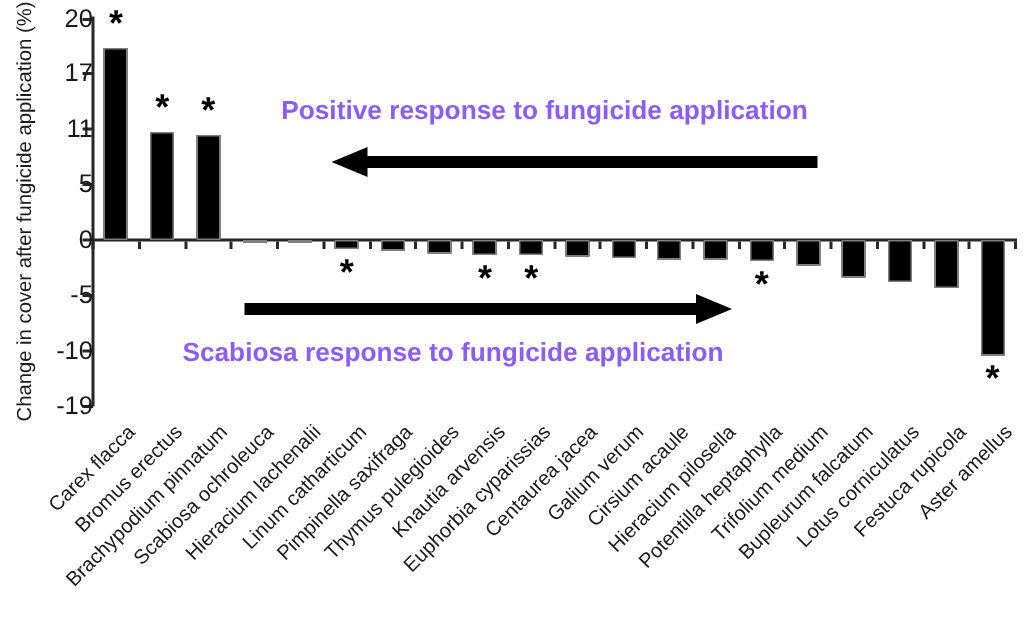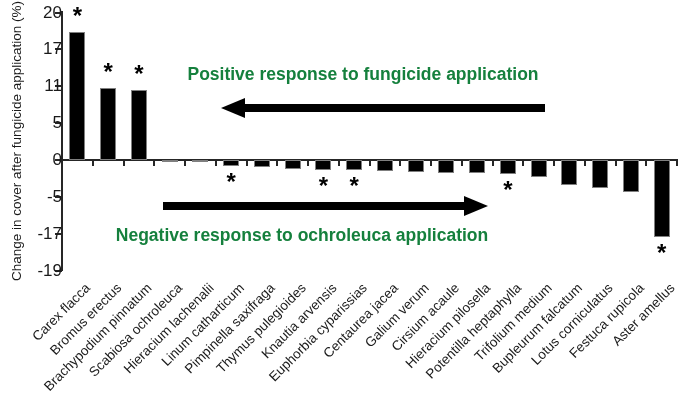--- a/index.html
+++ b/index.html
@@ -27,21 +27,21 @@
   .star{
     font-size:24px;font-weight:bold;line-height:24px;white-space:nowrap;
     transform:translateX(-50%);
   }
   .ylabel{
     left:16px;top:141px;transform:translate(-50%,-50%) rotate(-90deg);
     white-space:nowrap;font-size:13.5px;color:#1a1a1a;
   }
   .annot{
     font-weight:bold;font-size:17.5px;white-space:nowrap;
-    transform:translate(-50%,-50%);color:#15803d;
+    transform:translate(-50%,-50%);color:#8b5cf6;
   }
   #pos-annot{left:363px;top:74px;}
   #neg-annot{left:302px;top:235px;}
   .shaft{background:#000;}
   #pos-arrow-shaft{left:240px;top:104px;width:305px;height:8px;}
   #pos-arrow-head{left:221px;top:98px;width:0;height:0;
     border-top:10px solid transparent;border-bottom:10px solid transparent;
     border-right:24px solid #000;}
   #neg-arrow-shaft{left:163px;top:202px;width:302px;height:8px;}
   #neg-arrow-head{left:464px;top:196px;width:0;height:0;
@@ -62,21 +62,21 @@
       <div class="abs ytick-label" style="top: 40.45px;">17</div>
       <div class="abs ytick" style="top: 85.3px;"></div>
       <div class="abs ytick-label" style="top: 77.3px;">11</div>
       <div class="abs ytick" style="top: 122.15px;"></div>
       <div class="abs ytick-label" style="top: 114.15px;">5</div>
       <div class="abs ytick" style="top: 159px;"></div>
       <div class="abs ytick-label" style="top: 151px;">0</div>
       <div class="abs ytick" style="top: 195.85px;"></div>
       <div class="abs ytick-label" style="top: 187.85px;">-5</div>
       <div class="abs ytick" style="top: 232.7px;"></div>
-      <div class="abs ytick-label" style="top: 224.7px;">-17</div>
+      <div class="abs ytick-label" style="top: 224.7px;">-10</div>
       <div class="abs ytick" style="top: 269.55px;"></div>
       <div class="abs ytick-label" style="top: 261.55px;">-19</div>
       <div class="abs xtick" style="left: 61px;"></div>
       <div class="abs xtick" style="left: 91.75px;"></div>
       <div class="abs xtick" style="left: 122.5px;"></div>
       <div class="abs xtick" style="left: 153.25px;"></div>
       <div class="abs xtick" style="left: 184px;"></div>
       <div class="abs xtick" style="left: 214.75px;"></div>
       <div class="abs xtick" style="left: 245.5px;"></div>
       <div class="abs xtick" style="left: 276.25px;"></div>
@@ -142,16 +142,16 @@
       <div class="abs cat-label" style="right: 15.375px; top: 281px;">Aster amellus</div>
       <div class="abs star" style="left: 661.625px; top: 241.385px;">*</div>
     </div>
 
   <div class="abs ylabel">Change in cover after fungicide application (%)</div>
 
   <div id="pos-annot" class="abs annot">Positive response to fungicide application</div>
   <div id="pos-arrow-shaft" class="abs shaft"></div>
   <div id="pos-arrow-head" class="abs"></div>
 
-  <div id="neg-annot" class="abs annot">Negative response to ochroleuca application</div>
+  <div id="neg-annot" class="abs annot">Scabiosa response to fungicide application</div>
   <div id="neg-arrow-shaft" class="abs shaft"></div>
   <div id="neg-arrow-head" class="abs"></div>
 </div>
 
 </body></html>

